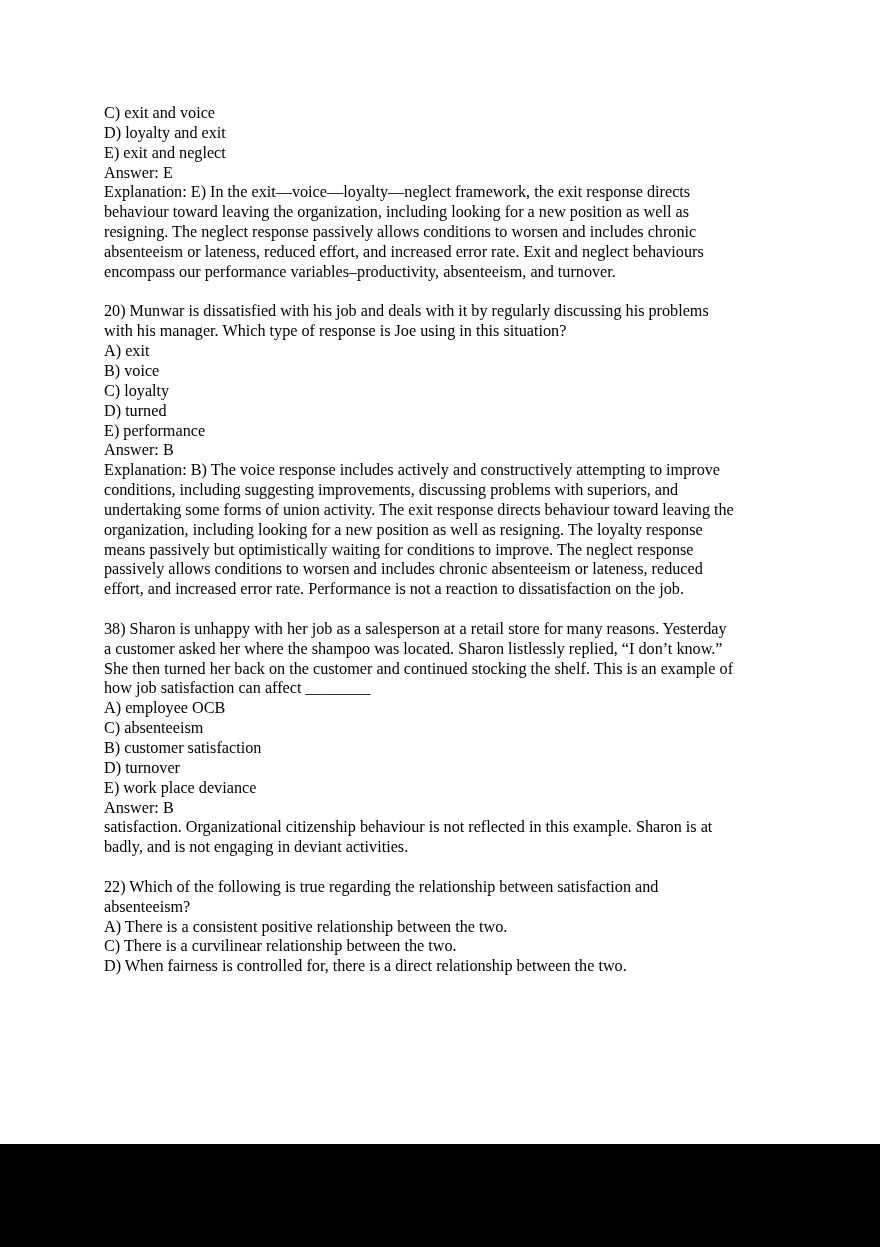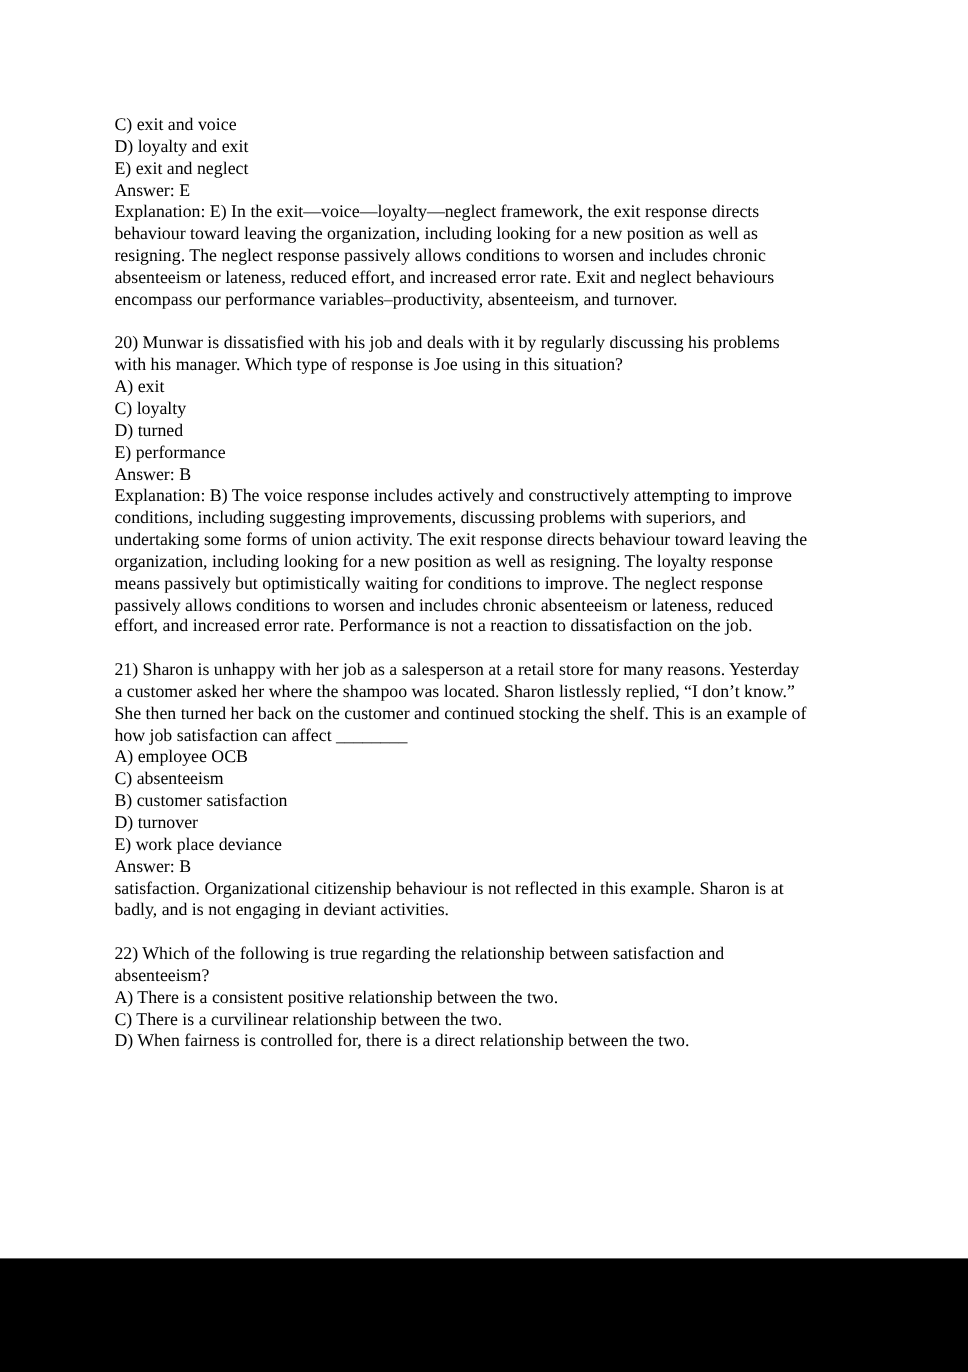--- a/index.html
+++ b/index.html
@@ -53,37 +53,38 @@
       <span class="line">absenteeism or lateness, reduced effort, and increased error rate. Exit and neglect behaviours</span>
       <span class="line">encompass our performance variables–productivity, absenteeism, and turnover.</span>
     </div>
 
     <div class="gap"></div>
 
     <div>
       <span class="line">20) Munwar is dissatisfied with his job and deals with it by regularly discussing his problems</span>
       <span class="line">with his manager. Which type of response is Joe using in this situation?</span>
       <span class="line">A) exit</span>
+      <span class="line">B) voice</span>
       <span class="line">C) loyalty</span>
       <span class="line">D) turned</span>
       <span class="line">E) performance</span>
       <span class="line">Answer:  B</span>
       <span class="line">Explanation:  B) The voice response includes actively and constructively attempting to improve</span>
       <span class="line">conditions, including suggesting improvements, discussing problems with superiors, and</span>
       <span class="line">undertaking some forms of union activity. The exit response directs behaviour toward leaving the</span>
       <span class="line">organization, including looking for a new position as well as resigning. The loyalty response</span>
       <span class="line">means passively but optimistically waiting for conditions to improve. The neglect response</span>
       <span class="line">passively allows conditions to worsen and includes chronic absenteeism or lateness, reduced</span>
       <span class="line">effort, and increased error rate. Performance is not a reaction to dissatisfaction on the job.</span>
     </div>
 
     <div class="gap"></div>
 
     <div>
-      <span class="line">21) Sharon is unhappy with her job as a salesperson at a retail store for many reasons. Yesterday</span>
+      <span class="line">38) Sharon is unhappy with her job as a salesperson at a retail store for many reasons. Yesterday</span>
       <span class="line">a customer asked her where the shampoo was located. Sharon listlessly replied, “I don’t know.”</span>
       <span class="line">She then turned her back on the customer and continued stocking the shelf. This is an example of</span>
       <span class="line">how job satisfaction can affect ________</span>
       <span class="line">A) employee OCB</span>
       <span class="line">C) absenteeism</span>
       <span class="line">B) customer satisfaction</span>
       <span class="line">D) turnover</span>
       <span class="line">E) work place deviance</span>
       <span class="line">Answer:  B</span>
       <span class="line">satisfaction. Organizational citizenship behaviour is not reflected in this example. Sharon is at</span>

